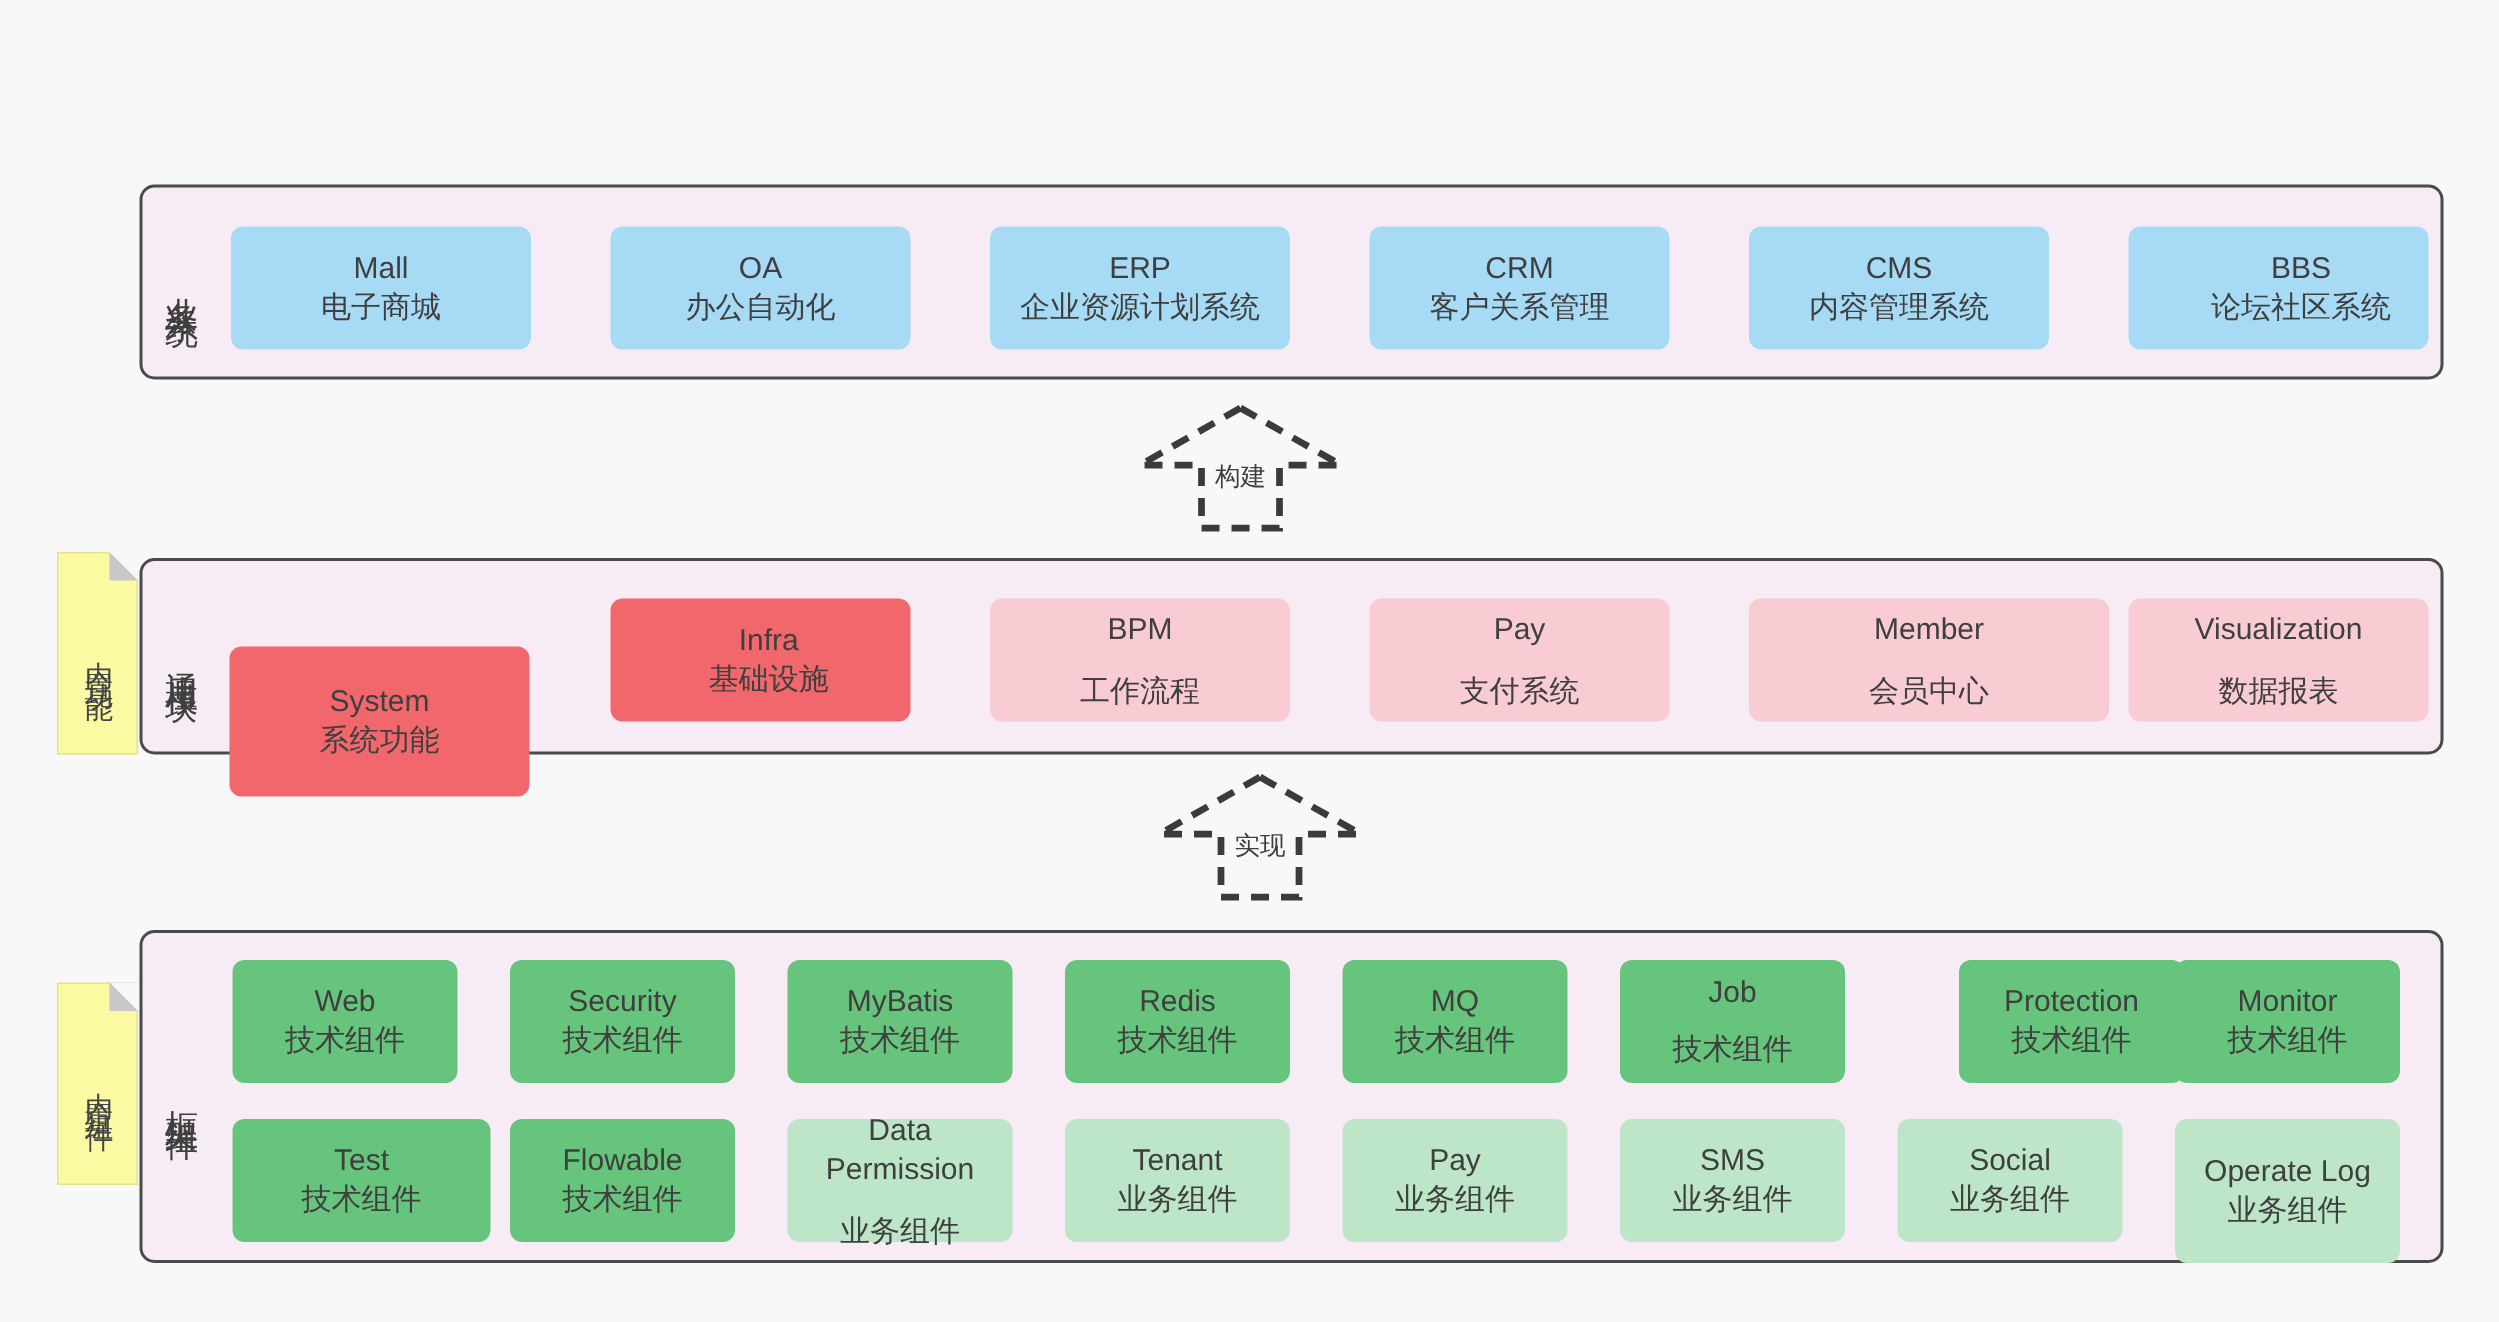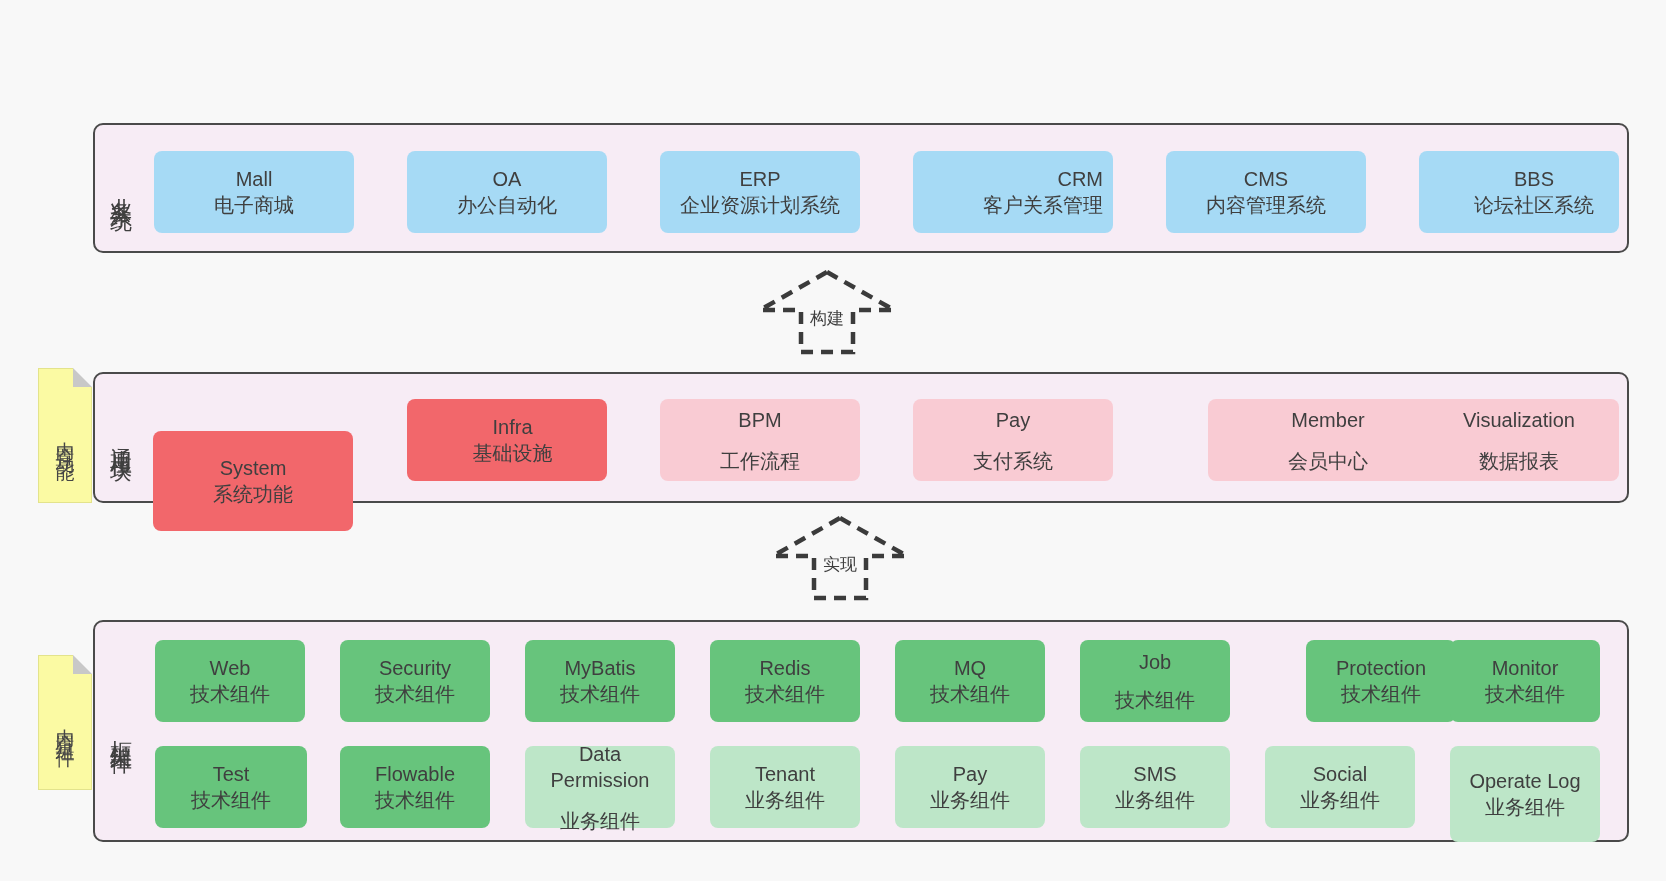--- a/index.html
+++ b/index.html
@@ -136,21 +136,21 @@
     <span class="box-zh">电子商城</span>
   </div>
       <div class="box box-blue" style="left: 312px; top: 26px; width: 200px; height: 82px;">
     <span class="box-en">OA</span>
     <span class="box-zh">办公自动化</span>
   </div>
       <div class="box box-blue" style="left: 565px; top: 26px; width: 200px; height: 82px;">
     <span class="box-en">ERP</span>
     <span class="box-zh">企业资源计划系统</span>
   </div>
-      <div class="box box-blue" style="left: 818px; top: 26px; width: 200px; height: 82px; align-items: flex-end;">
+      <div class="box box-blue" style="left: 818px; top: 26px; width: 200px; height: 82px;">
     <span class="box-en">CRM</span>
     <span class="box-zh">客户关系管理</span>
   </div>
       <div class="box box-blue" style="left: 1071px; top: 26px; width: 200px; height: 82px;">
     <span class="box-en">CMS</span>
     <span class="box-zh">内容管理系统</span>
   </div>
       <div class="box box-blue" style="left: 1324px; top: 26px; width: 200px; height: 82px; padding-left: 40px;">
     <span class="box-en">BBS</span>
     <span class="box-zh">论坛社区系统</span>
@@ -167,21 +167,21 @@
     <span class="box-zh">基础设施</span>
   </div>
       <div class="box box-pink" style="left: 565px; top: 25px; width: 200px; height: 82px;">
     <span class="box-en">BPM</span>
     <span class="box-zh">工作流程</span>
   </div>
       <div class="box box-pink" style="left: 818px; top: 25px; width: 200px; height: 82px;">
     <span class="box-en">Pay</span>
     <span class="box-zh">支付系统</span>
   </div>
-      <div class="box box-pink" style="left: 1071px; top: 25px; width: 240px; height: 82px; margin-left: 42px;">
+      <div class="box box-pink" style="left: 1071px; top: 25px; width: 240px; height: 82px;">
     <span class="box-en">Member</span>
     <span class="box-zh">会员中心</span>
   </div>
       <div class="box box-pink" style="left: 1324px; top: 25px; width: 200px; height: 82px;">
     <span class="box-en">Visualization</span>
     <span class="box-zh">数据报表</span>
   </div>
     </section>
     <div class="sticky" style="left: 38px; top: 368px; width: 54px; height: 135px;">
     <span class="fold"></span>
@@ -214,21 +214,21 @@
     <span class="box-zh">技术组件</span>
   </div>
       <div class="box box-green" style="left: 1170px; top: 18px; width: 150px; height: 82px; margin-left: 41px;">
     <span class="box-en">Protection</span>
     <span class="box-zh">技术组件</span>
   </div>
       <div class="box box-green" style="left: 1355px; top: 18px; width: 150px; height: 82px;">
     <span class="box-en">Monitor</span>
     <span class="box-zh">技术组件</span>
   </div>
-      <div class="box box-green" style="left: 60px; top: 124px; width: 152px; height: 82px;">
+      <div class="box box-green" style="left: 60px; top: 124px; width: 172px; height: 82px;">
     <span class="box-en">Test</span>
     <span class="box-zh">技术组件</span>
   </div>
       <div class="box box-green" style="left: 245px; top: 124px; width: 150px; height: 82px;">
     <span class="box-en">Flowable</span>
     <span class="box-zh">技术组件</span>
   </div>
       <div class="box box-green-light" style="left: 430px; top: 124px; width: 150px; height: 82px; gap: 15px;">
     <span class="box-en">Data Permission</span>
     <span class="box-zh">业务组件</span>

